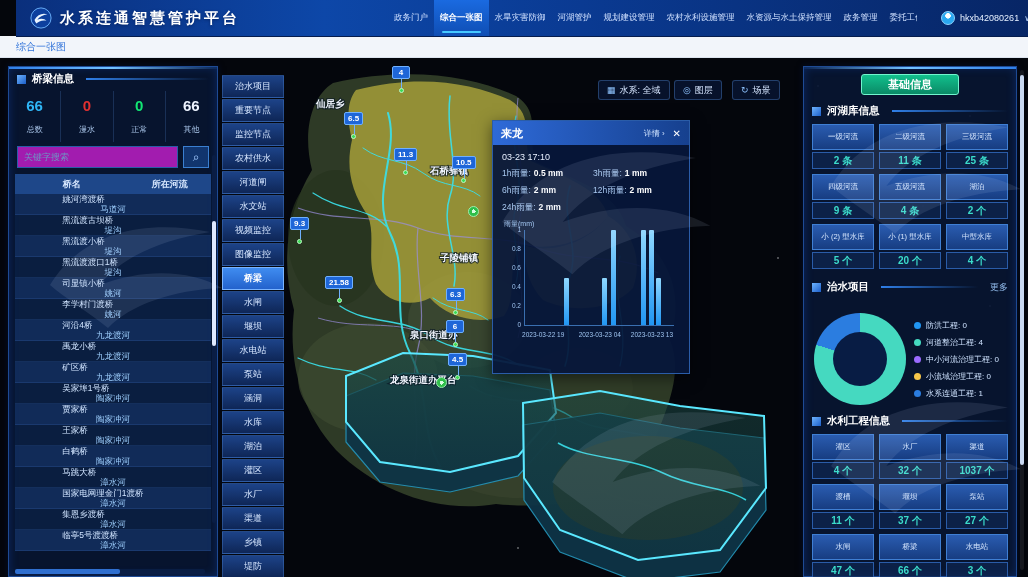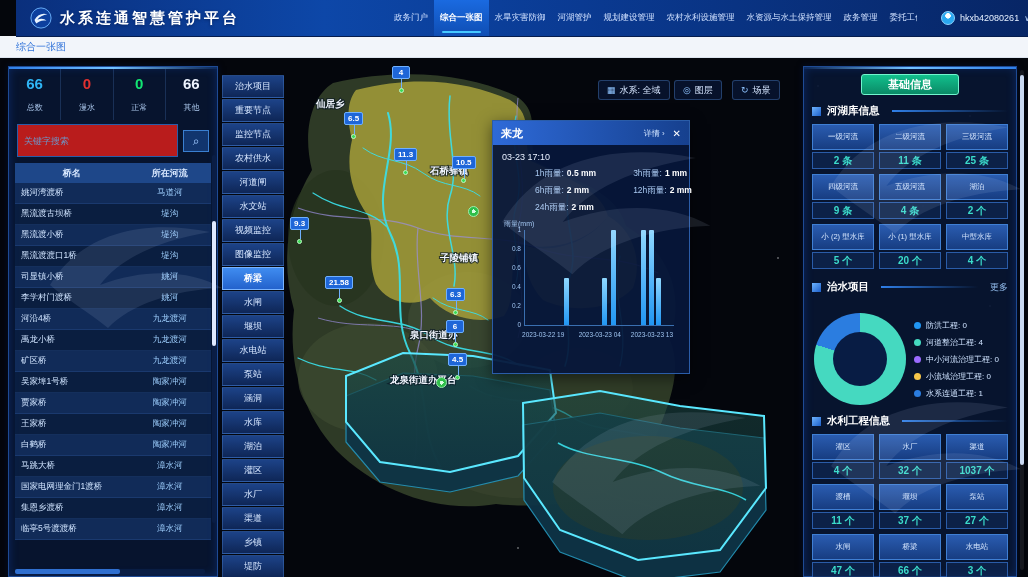--- a/index.html
+++ b/index.html
@@ -67,31 +67,31 @@
   #leftpanel { left:8px; top:66px; width:210px; height:511px; }
   #leftpanel::before { content:""; position:absolute; left:0; top:0; right:0; height:2px;
     background:linear-gradient(90deg,#2f7fe8,#73c2ff,rgba(47,127,232,.1)); }
   #stats { display:flex; margin-top:2px; }
   .stat { flex:1; text-align:center; padding:6px 0 7px 0; border-right:1px solid rgba(90,150,230,.22); }
   .stat:last-child { border-right:none; }
   .stat .v { font-size:15px; font-weight:bold; display:block; }
   .stat .l { font-size:8px; color:#a8c4e8; display:block; margin-top:10px; }
   .c-blue { color:#2fb6f6; } .c-red { color:#e23030; } .c-green { color:#12e673; } .c-white { color:#eef4ff; }
   #searchrow { display:flex; align-items:center; margin:4px 8px 6px 8px; gap:5px; }
-  #searchrow input { flex:1; height:33px; background:#b91c1c; border:1px solid #2a5ca8; color:#cfe3ff;
+  #searchrow input { flex:1; height:22px; background:#a21caf; border:1px solid #2a5ca8; color:#cfe3ff;
     font-size:9px; padding:0 6px; outline:none; }
   #searchrow input::placeholder { color:#6f93c4; }
   #search-btn { width:26px; height:22px; background:#11356e; border:1px solid #3a7fd0; color:#9fc8ff;
     font-size:12px; line-height:1; cursor:pointer; display:flex; align-items:center; justify-content:center; }
   #btable { margin:0 6px; position:relative; }
   .thead { display:flex; background:#1e4789; height:20px; line-height:20px; }
   .thead div { font-size:9px; font-weight:bold; color:#d8e8ff; text-align:center; }
   .col1 { width:58%; } .col2 { width:42%; }
   .trow { display:flex; height:21px; align-items:center; border-bottom:1px solid rgba(60,110,190,.22);
-    cursor:pointer; }
+    cursor:pointer;flex-direction:column; }
   .trow:nth-child(odd) { background:rgba(26,62,124,.55); }
   .trow:nth-child(even) { background:rgba(13,38,80,.55); }
   .trow .col1 { font-size:8.5px; color:#d0e4ff; padding-left:6px; white-space:nowrap; overflow:hidden; }
   .trow .col2 { font-size:8.5px; color:#9fd0ff; text-align:center; white-space:nowrap; overflow:hidden; }
   #vscroll { position:absolute; right:1px; top:88px; width:4px; height:368px; background:rgba(10,30,70,.85);
     border-radius:2px; z-index:22; cursor:pointer; }
   #vscroll .thumb { position:absolute; top:18%; width:4px; height:34%; background:#dfe9ff; border-radius:2px; }
   #hscroll { position:absolute; left:6px; bottom:2px; width:190px; height:5px; background:rgba(10,30,70,.85);
     border-radius:2px; z-index:22; cursor:pointer; }
   #hscroll .thumb { position:absolute; left:0; top:0; height:5px; width:55%; background:#2f6fd0; border-radius:2px; }
@@ -109,21 +109,21 @@
   #popup { position:absolute; left:492px; top:120px; width:198px; height:254px; z-index:25;
     border:1px solid #2a5ca8; background:rgba(6,22,58,.94); box-shadow:0 4px 14px rgba(0,0,0,.5); }
   #popup-head { height:24px; background:linear-gradient(90deg,#2e6ad8,#16408e); display:flex;
     align-items:center; padding:0 8px; }
   #popup-title { color:#fff; font-size:11px; font-weight:bold; }
   #popup-details { margin-left:auto; color:#cfe3ff; font-size:8px; cursor:pointer; }
   #popup-close { margin-left:8px; color:#fff; font-size:10px; cursor:pointer; }
   #popup-body { padding:7px 9px 0 9px; }
   #popup-time { color:#e8f0ff; font-size:9px; margin-bottom:6px; }
   #rainstats { display:grid; grid-template-columns:1fr 1fr; row-gap:5px; column-gap:4px; }
-  #rainstats .pair { display:flex; gap:3px; white-space:nowrap;margin-left:33px; }
+  #rainstats .pair { display:flex; gap:3px; white-space:nowrap; }
   #rainstats .k { color:#a8c8f0; font-size:8.5px; }
   #rainstats .v { color:#fff; font-size:8.5px; font-weight:bold; }
   #rainchart { position:relative; height:122px; margin-top:6px; }
   #ylab { position:absolute; left:2px; top:-1px; font-size:7px; color:#9fc4f0; }
   #plot { position:absolute; left:22px; right:6px; top:10px; bottom:16px;
     border-left:1px solid #3a6fb0; border-bottom:1px solid #3a6fb0; }
   .ytick { position:absolute; left:-4px; transform:translateX(-100%); font-size:6.5px; color:#9fc4f0; }
   .bar { position:absolute; bottom:0; width:5px; background:linear-gradient(180deg,#8fd8ff,#2196f3);
     border-radius:1px 1px 0 0; }
   .xt { position:absolute; bottom:-13px; font-size:6.5px; color:#9fc4f0; white-space:nowrap; }
@@ -320,20 +320,25 @@
       <span>hkxb42080261</span>
       <span class="caret">∨</span>
     </div>
   </header>
 
   <div id="breadcrumb">
     <span>综合一张图</span>
   </div>
 
   <section class="panel" id="leftpanel">
+    <div class="sec-head">
+      <span class="sq"></span>
+      <span class="t">桥梁信息</span>
+      <span class="hline"></span>
+    </div>
     <div id="stats">
       <div class="stat">
         <span class="v c-blue">66</span>
         <span class="l">总数</span>
       </div>
       <div class="stat">
         <span class="v c-red">0</span>
         <span class="l">漫水</span>
       </div>
       <div class="stat">

